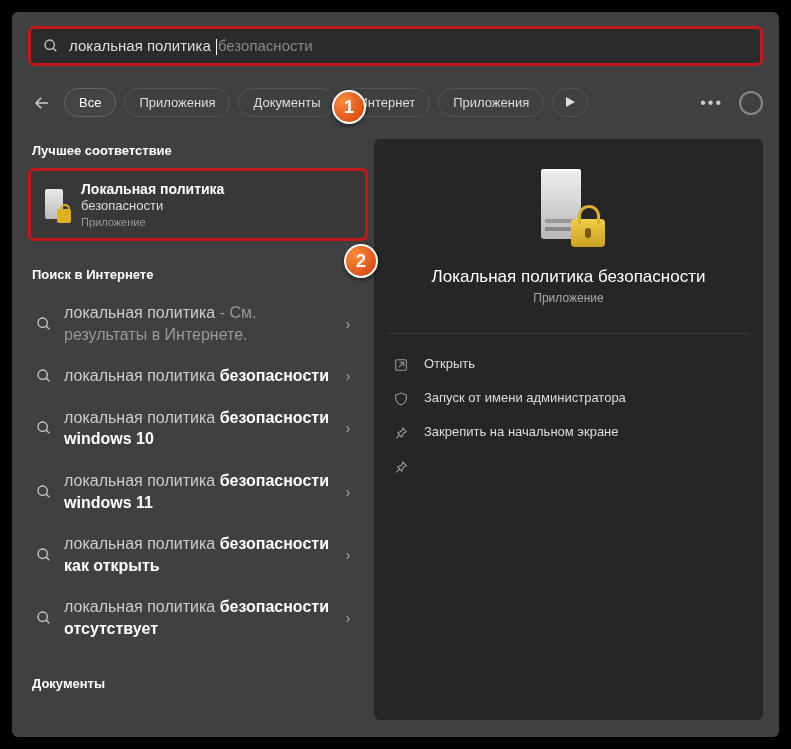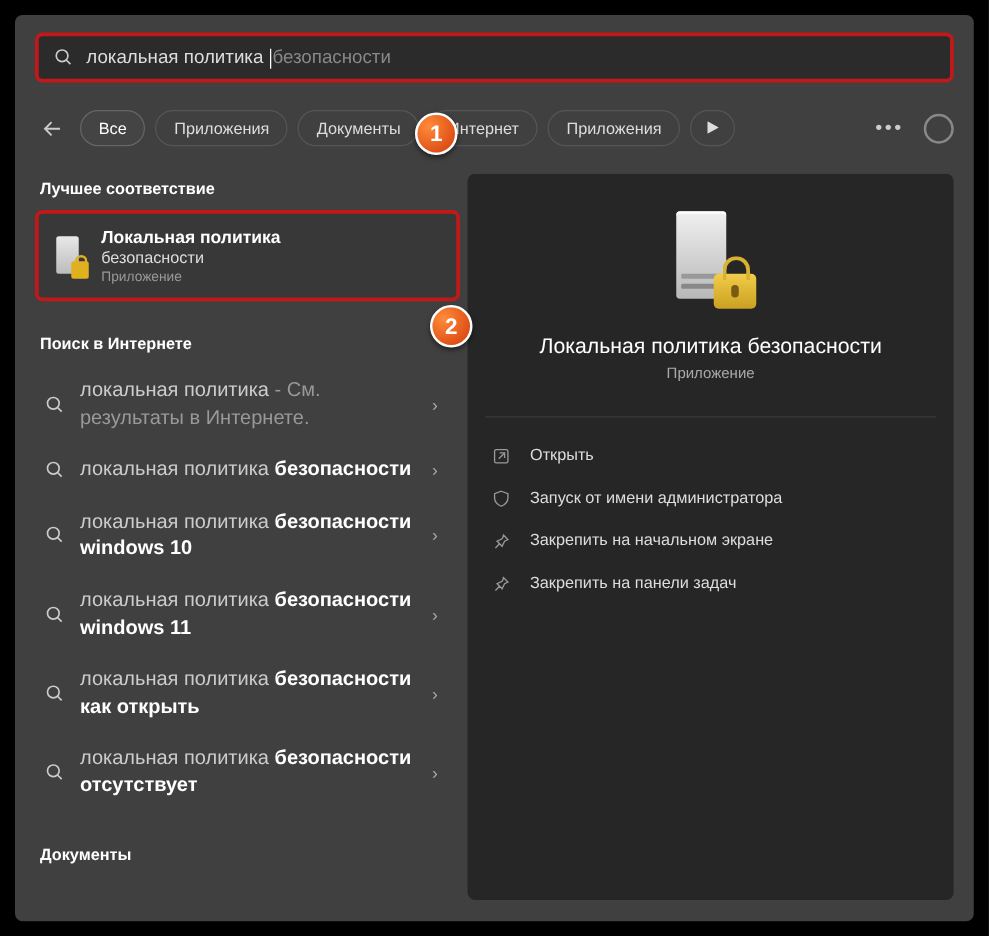--- a/index.html
+++ b/index.html
@@ -329,18 +329,17 @@
             </svg>
         </span>
         <span>Закрепить на начальном экране</span>
       </div>
       <div class="action">
         <span class="action-icon">
           <svg class="ai-svg" viewBox="0 0 24 24">
               <path d="M14 4l6 6-4 2-3 6-3-3-5 5 5-5-3-3 6-3 2-4z"></path>
             </svg>
         </span>
-        <span>Закрепить на панели задач</span>
       </div>
     </div>
   </div>
 
 </div>
 
 </body></html>

